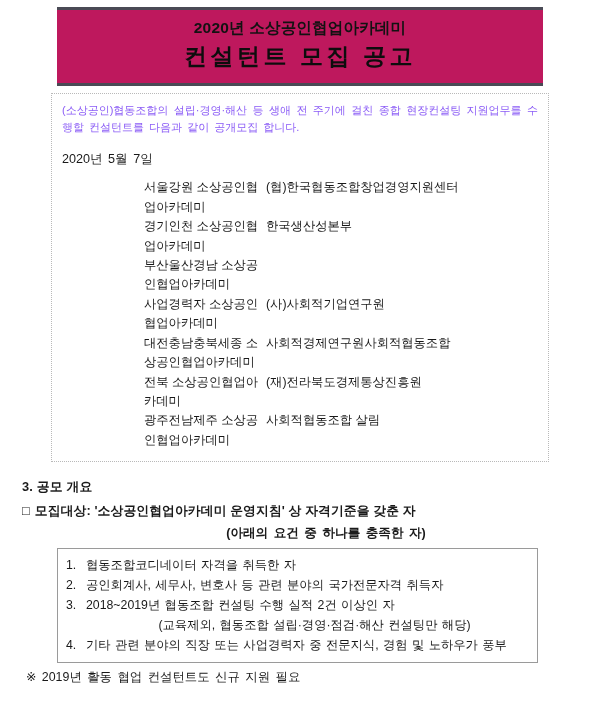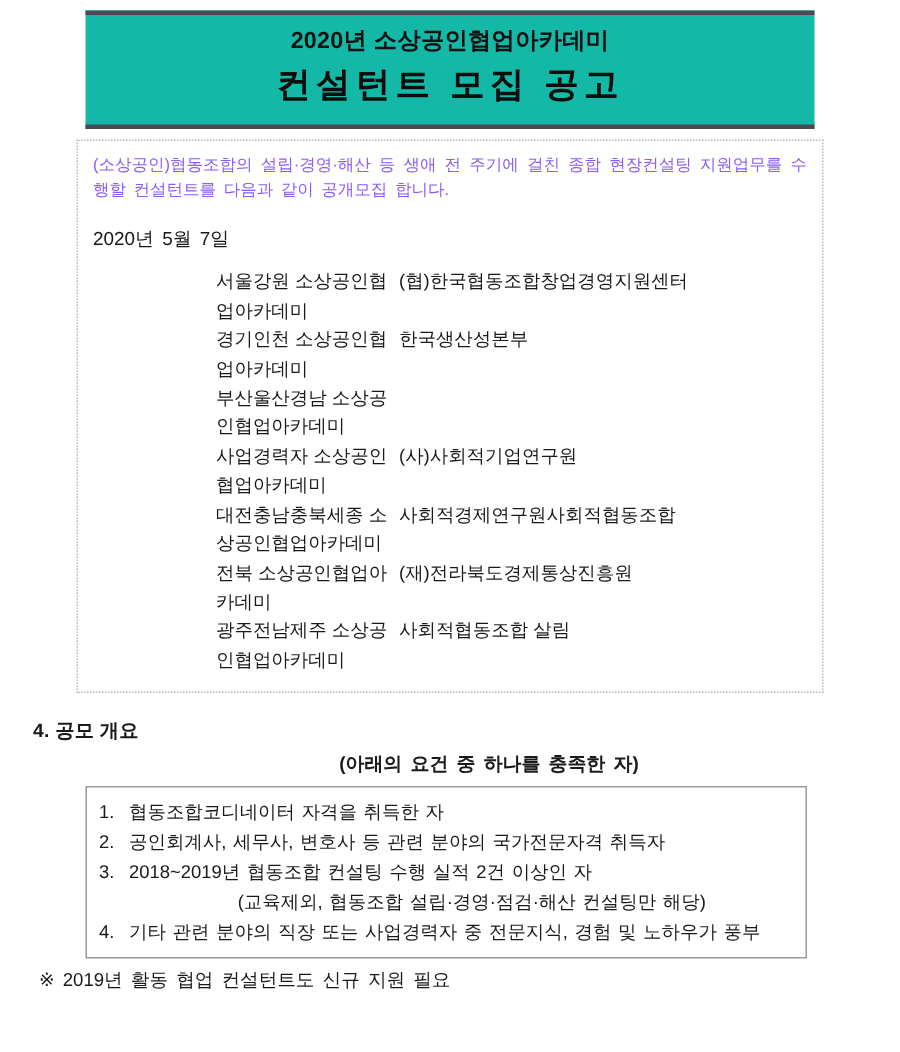--- a/index.html
+++ b/index.html
@@ -19,21 +19,21 @@
   .page {
     position: relative;
     width: 600px;
     height: 701px;
     padding: 0;
   }
 
   
   .title-banner {
     margin: 7px 57px 0 57px;
-    background: #14b8a6;
+    background: #be185d;
     border-top: 3px solid #4a4a55;
     border-bottom: 3px solid #4a4a55;
     padding: 7px 0 10px 0;
     text-align: center;
   }
   .title-line1 {
     font-size: 15.5px;
     font-weight: bold;
     letter-spacing: 0.2px;
     line-height: 1.45;
@@ -192,22 +192,25 @@
         <span class="academy-name">전북 소상공인협업아카데미</span>
         <span class="academy-org">(재)전라북도경제통상진흥원</span>
       </div>
       <div class="academy-row">
         <span class="academy-name">광주전남제주 소상공인협업아카데미</span>
         <span class="academy-org">사회적협동조합 살림</span>
       </div>
     </div>
   </div>
 
-  <div class="sec-title">4. 공모 개요</div>
-
+  <div class="sec-title">3. 공모 개요</div>
+
+  <div class="bullet-line">
+    <span class="bx">□</span><span>모집대상: '소상공인협업아카데미 운영지침' 상 자격기준을 갖춘 자</span>
+  </div>
 
   <div class="sub-center">(아래의 요건 중 하나를 충족한 자)</div>
 
   <div class="req-box">
     <div class="req-item">
       <span class="num">1.</span><span>협동조합코디네이터 자격을 취득한 자</span>
     </div>
     <div class="req-item">
       <span class="num">2.</span><span>공인회계사, 세무사, 변호사 등 관련 분야의 국가전문자격 취득자</span>
     </div>

